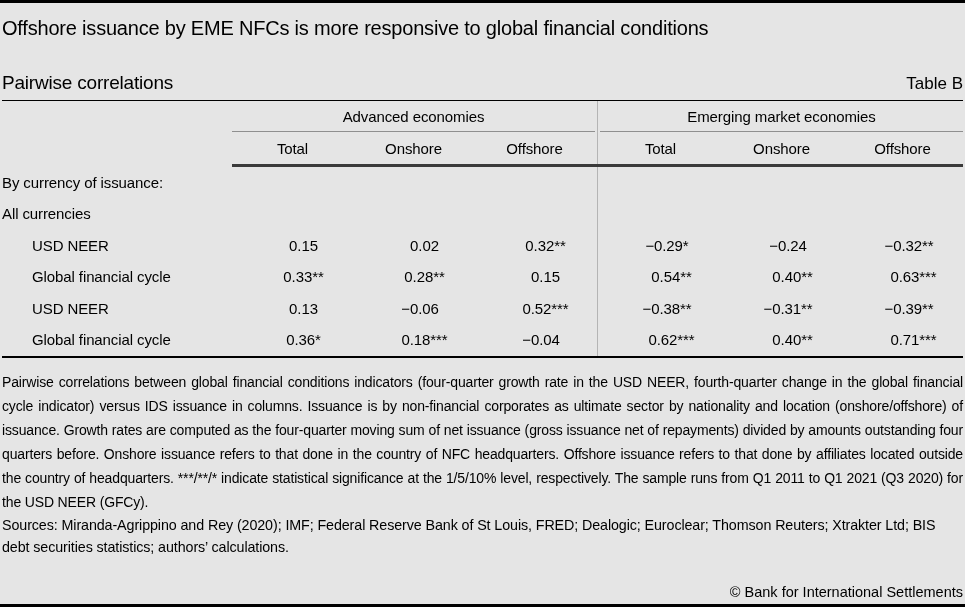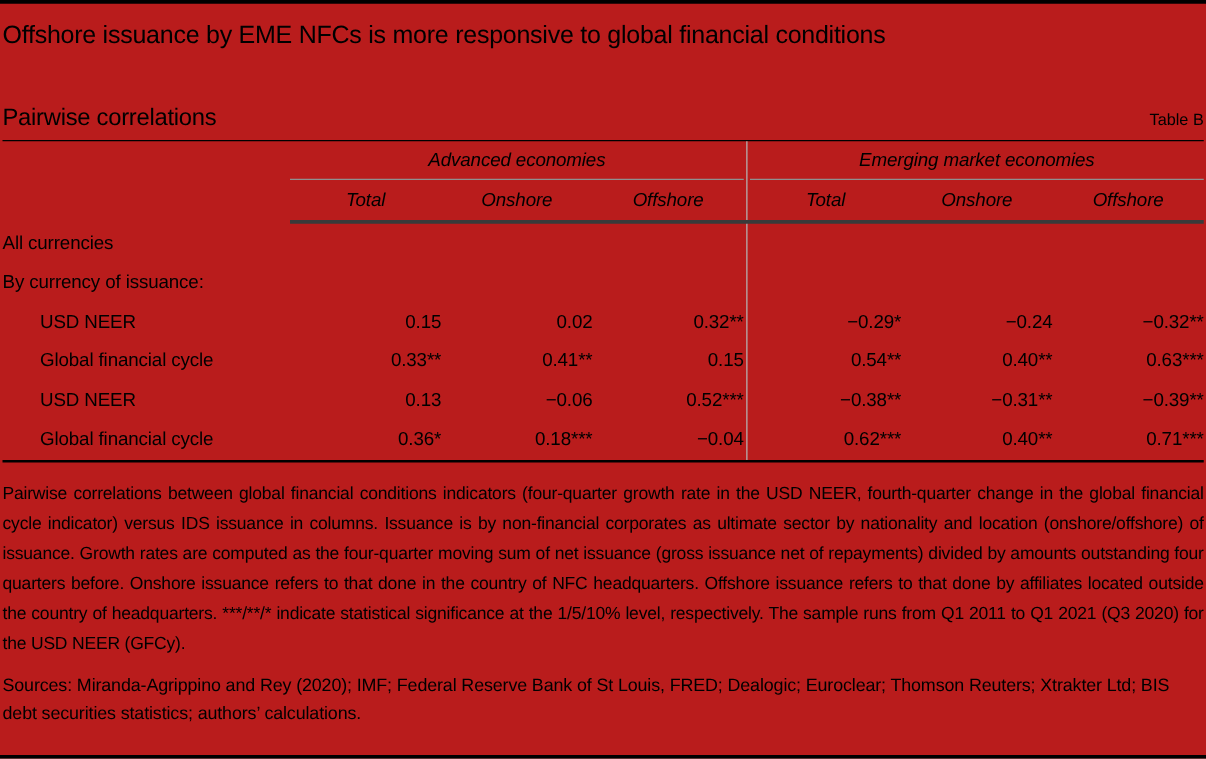--- a/index.html
+++ b/index.html
@@ -7,64 +7,64 @@
   body { width:965px; }
   .page {
     width:965px; height:607px;
     border-top:3px solid #000;
     border-bottom:3px solid #000;
     padding:0 2px;
     font-family:"Liberation Sans", sans-serif;
     color:#000;
     display:flex; flex-direction:column;
     overflow:hidden;
-    background:#b91c1c;
+    background:#e5e5e5;
   }
   .title {
     margin-top:14px;
     font-size:20px; line-height:23px; font-weight:400; letter-spacing:-0.2px;
   }
   .subtitle-row {
-    margin-top:44px;
-    display:flex; justify-content:space-between; align-items:center;
+    margin-top:32px;
+    display:flex; justify-content:space-between; align-items:flex-end;
     padding-bottom:6px;
     border-bottom:1.5px solid #000;
   }
   .subtitle { font-size:19px; line-height:22px; letter-spacing:-0.2px; }
-  .table-label { font-size:13px; }
+  .table-label { font-size:17px; }
 
   .table-wrap { position:relative; border-bottom:2px solid #000; }
   .v-divider {
     position:absolute; left:595px; top:0; bottom:0; width:1px;
     background:#b4b4b4;
   }
-  .thead { position:relative; margin-bottom:2.5px;font-style:italic; }
+  .thead { position:relative; margin-bottom:2.5px; }
   .thead::after {
     content:""; position:absolute; left:230px; right:0; bottom:-2.5px; height:2.5px;
     background:#3a3a3a;
   }
   .grow, .crow, .trow { display:grid; align-items:center; }
   .grow { grid-template-columns:230px 363px 5px 363px; height:31px; }
   .crow { grid-template-columns:230px 121px 121px 121px 5px 121px 121px 121px; height:32px; }
   .trow { grid-template-columns:230px 121px 121px 121px 5px 121px 121px 121px; height:31.5px; }
   .cell { font-size:15px; letter-spacing:-0.1px; white-space:nowrap; }
   .cell.group { text-align:center; align-self:stretch; display:flex; align-items:center; justify-content:center; border-bottom:1px solid #8f8f8f; }
   .cell.ch { text-align:center; }
   .cell.label { padding-left:0; }
   .cell.label.indent { padding-left:30px; }
-  .cell.val { text-align:right; padding-left:22px; }
+  .cell.val { text-align:center; padding-left:22px; }
   .cell.val.neg { text-indent:-9px; }
 
   .footnote {
     margin-top:12px;
     font-size:14px; line-height:24px; letter-spacing:-0.15px;
     text-align:justify;
   }
   .sources {
-    margin-top:12px;
+    margin-top:0;
     font-size:14.3px; line-height:22px; letter-spacing:-0.1px;
   }
   .copyright {
     margin-top:auto;
     margin-bottom:4px;
     font-size:14.5px; line-height:16px;
     text-align:right;
   }
 </style>
 </head>
@@ -97,32 +97,32 @@
         <div class="cell"></div>
         <div class="cell ch">Total</div>
         <div class="cell ch">Onshore</div>
         <div class="cell ch">Offshore</div>
       </div>
     </div>
 
     <div class="tbody">
 
       <div class="trow">
-        <div class="cell label">All currencies</div>
+        <div class="cell label">By currency of issuance:</div>
         <div class="cell val"></div>
         <div class="cell val"></div>
         <div class="cell val"></div>
         <div class="cell"></div>
         <div class="cell val"></div>
         <div class="cell val"></div>
         <div class="cell val"></div>
       </div>
 
       <div class="trow">
-        <div class="cell label">By currency of issuance:</div>
+        <div class="cell label">All currencies</div>
         <div class="cell val"></div>
         <div class="cell val"></div>
         <div class="cell val"></div>
         <div class="cell"></div>
         <div class="cell val"></div>
         <div class="cell val"></div>
         <div class="cell val"></div>
       </div>
 
       <div class="trow">
@@ -132,21 +132,21 @@
         <div class="cell val">0.32**</div>
         <div class="cell"></div>
         <div class="cell val neg">−0.29*</div>
         <div class="cell val neg">−0.24</div>
         <div class="cell val neg">−0.32**</div>
       </div>
 
       <div class="trow">
         <div class="cell label indent">Global financial cycle</div>
         <div class="cell val">0.33**</div>
-        <div class="cell val">0.41**</div>
+        <div class="cell val">0.28**</div>
         <div class="cell val">0.15</div>
         <div class="cell"></div>
         <div class="cell val">0.54**</div>
         <div class="cell val">0.40**</div>
         <div class="cell val">0.63***</div>
       </div>
 
 
       <div class="trow">
         <div class="cell label indent">USD NEER</div>
@@ -168,14 +168,15 @@
         <div class="cell val">0.62***</div>
         <div class="cell val">0.40**</div>
         <div class="cell val">0.71***</div>
       </div>
 
     </div>
   </div>
 
   <p class="footnote">Pairwise correlations between global financial conditions indicators (four-quarter growth rate in the USD NEER, fourth-quarter change in the global financial cycle indicator) versus IDS issuance in columns. Issuance is by non-financial corporates as ultimate sector by nationality and location (onshore/offshore) of issuance. Growth rates are computed as the four-quarter moving sum of net issuance (gross issuance net of repayments) divided by amounts outstanding four quarters before. Onshore issuance refers to that done in the country of NFC headquarters. Offshore issuance refers to that done by affiliates located outside the country of headquarters. ***/**/* indicate statistical significance at the 1/5/10% level, respectively. The sample runs from Q1 2011 to Q1 2021 (Q3 2020) for the USD NEER (GFCy).</p>
   <p class="sources">Sources: Miranda-Agrippino and Rey (2020); IMF; Federal Reserve Bank of St Louis, FRED; Dealogic; Euroclear; Thomson Reuters; Xtrakter Ltd; BIS debt securities statistics; authors’ calculations.</p>
+  <div class="copyright">© Bank for International Settlements</div>
 
 </div>
 
 </body></html>

